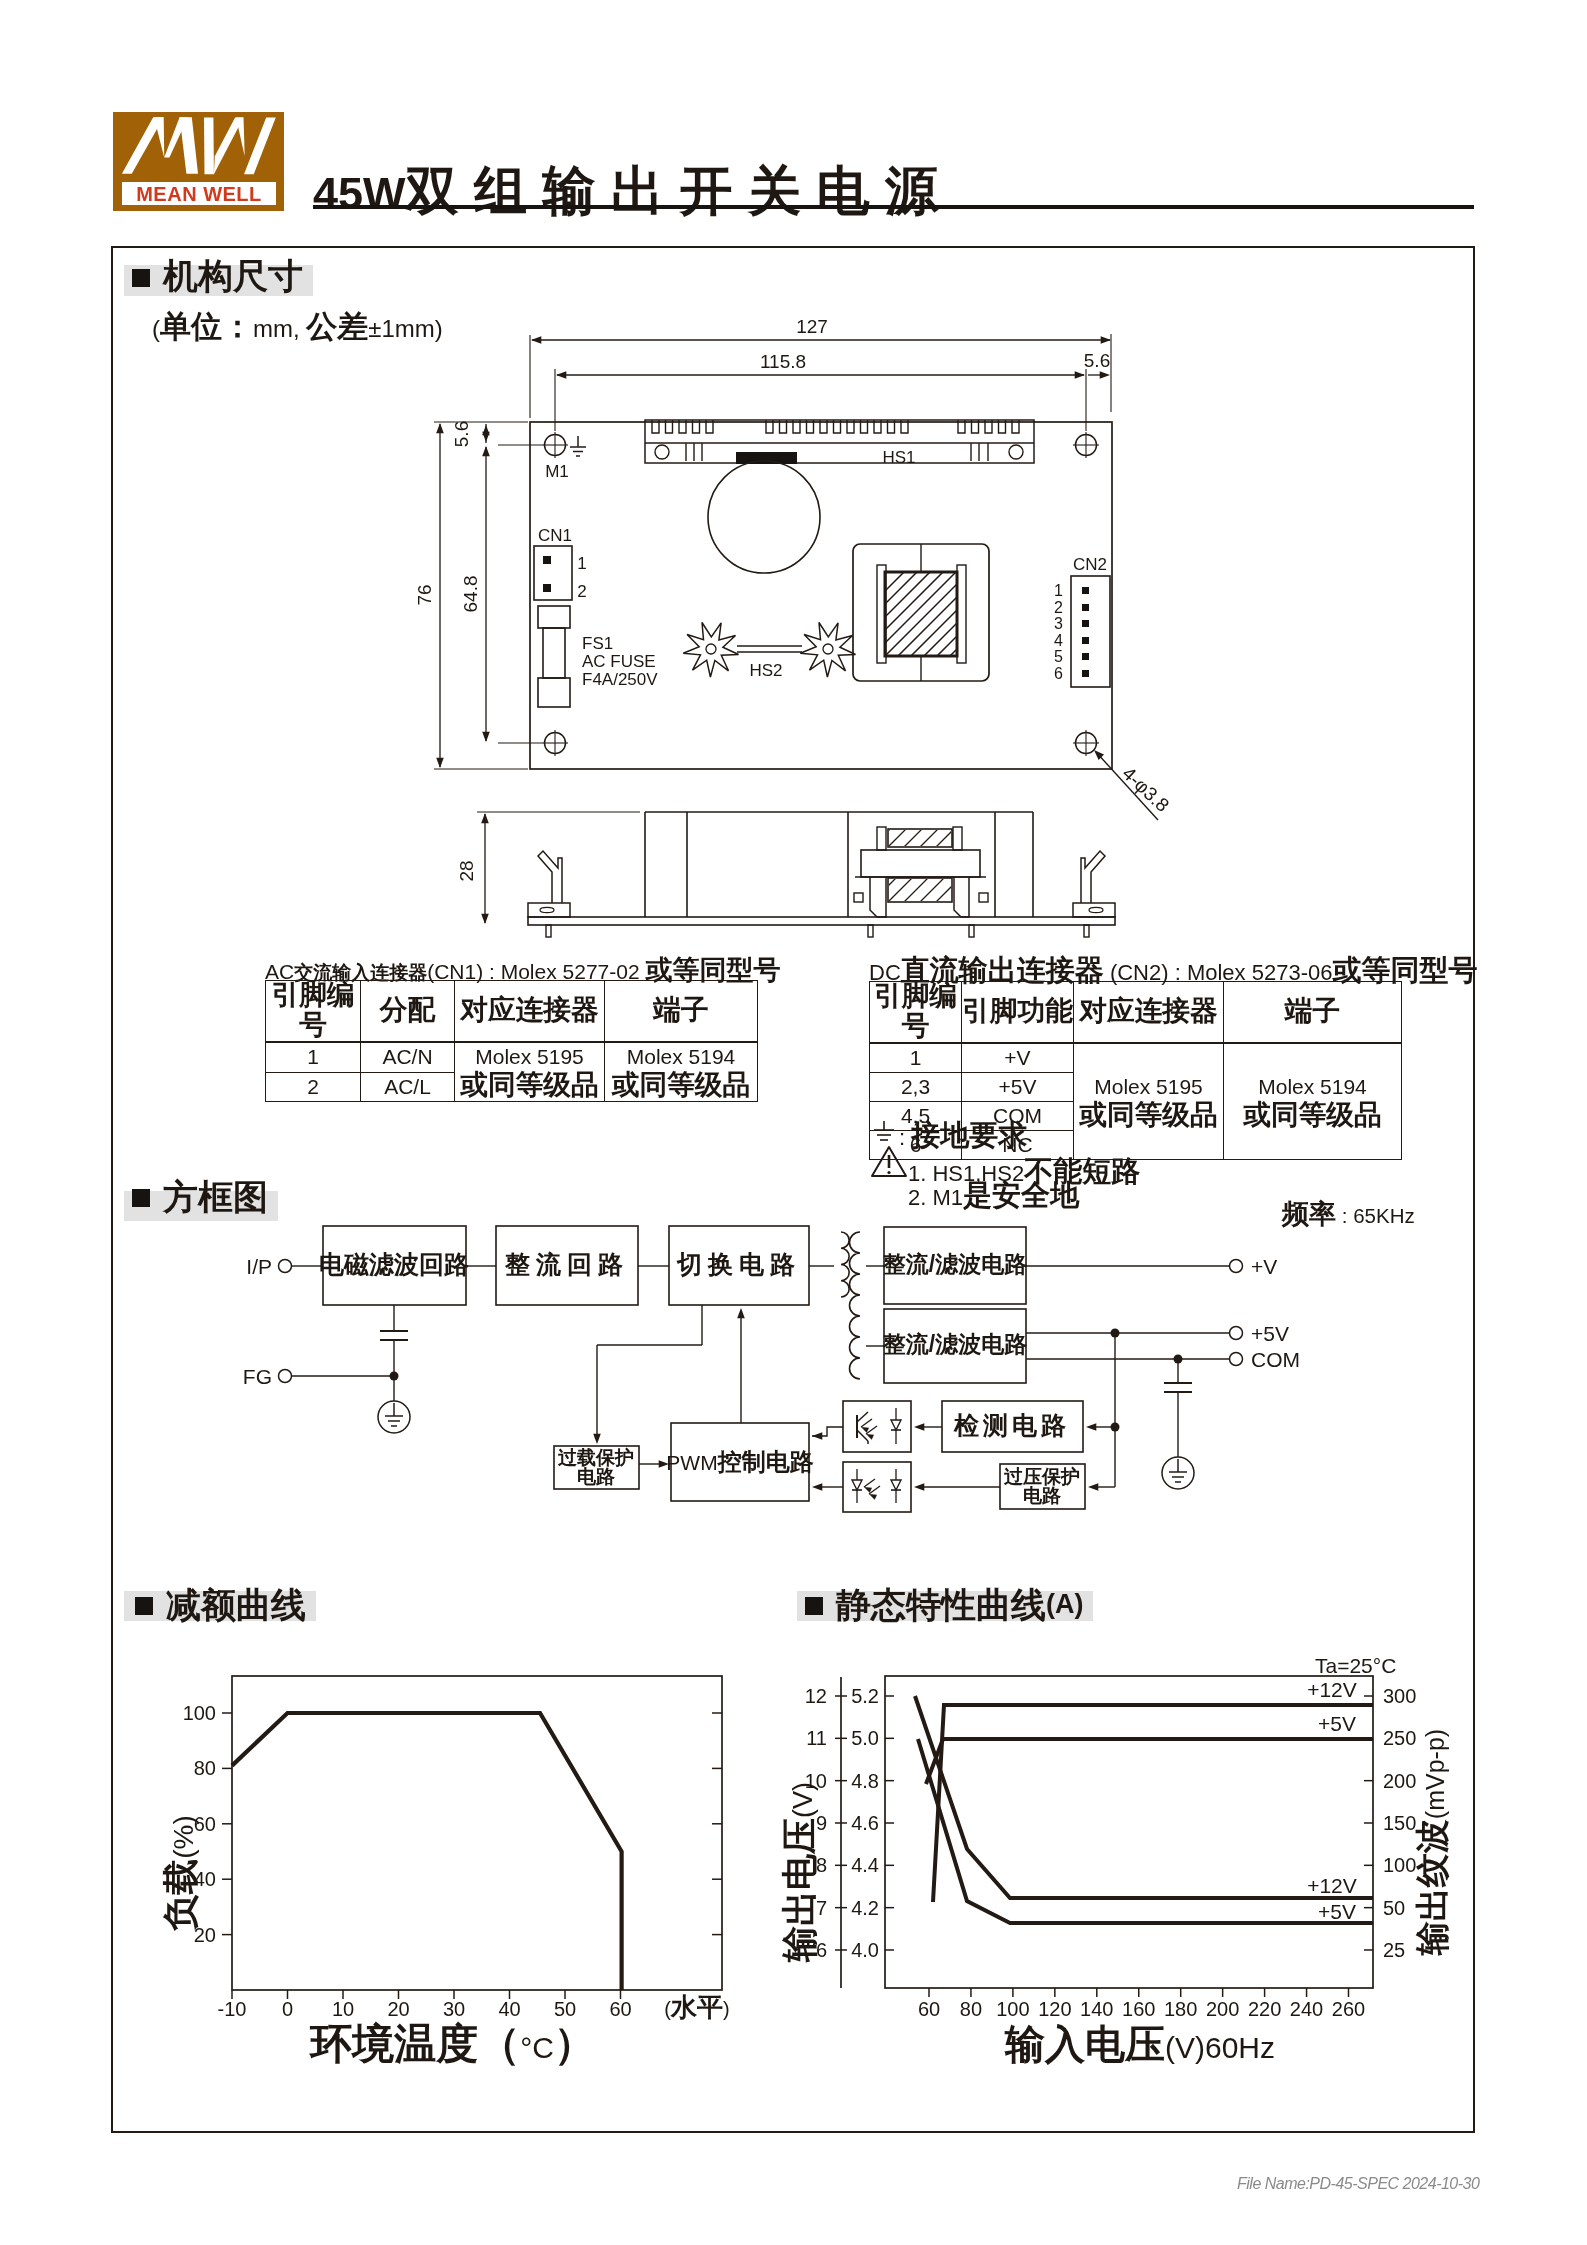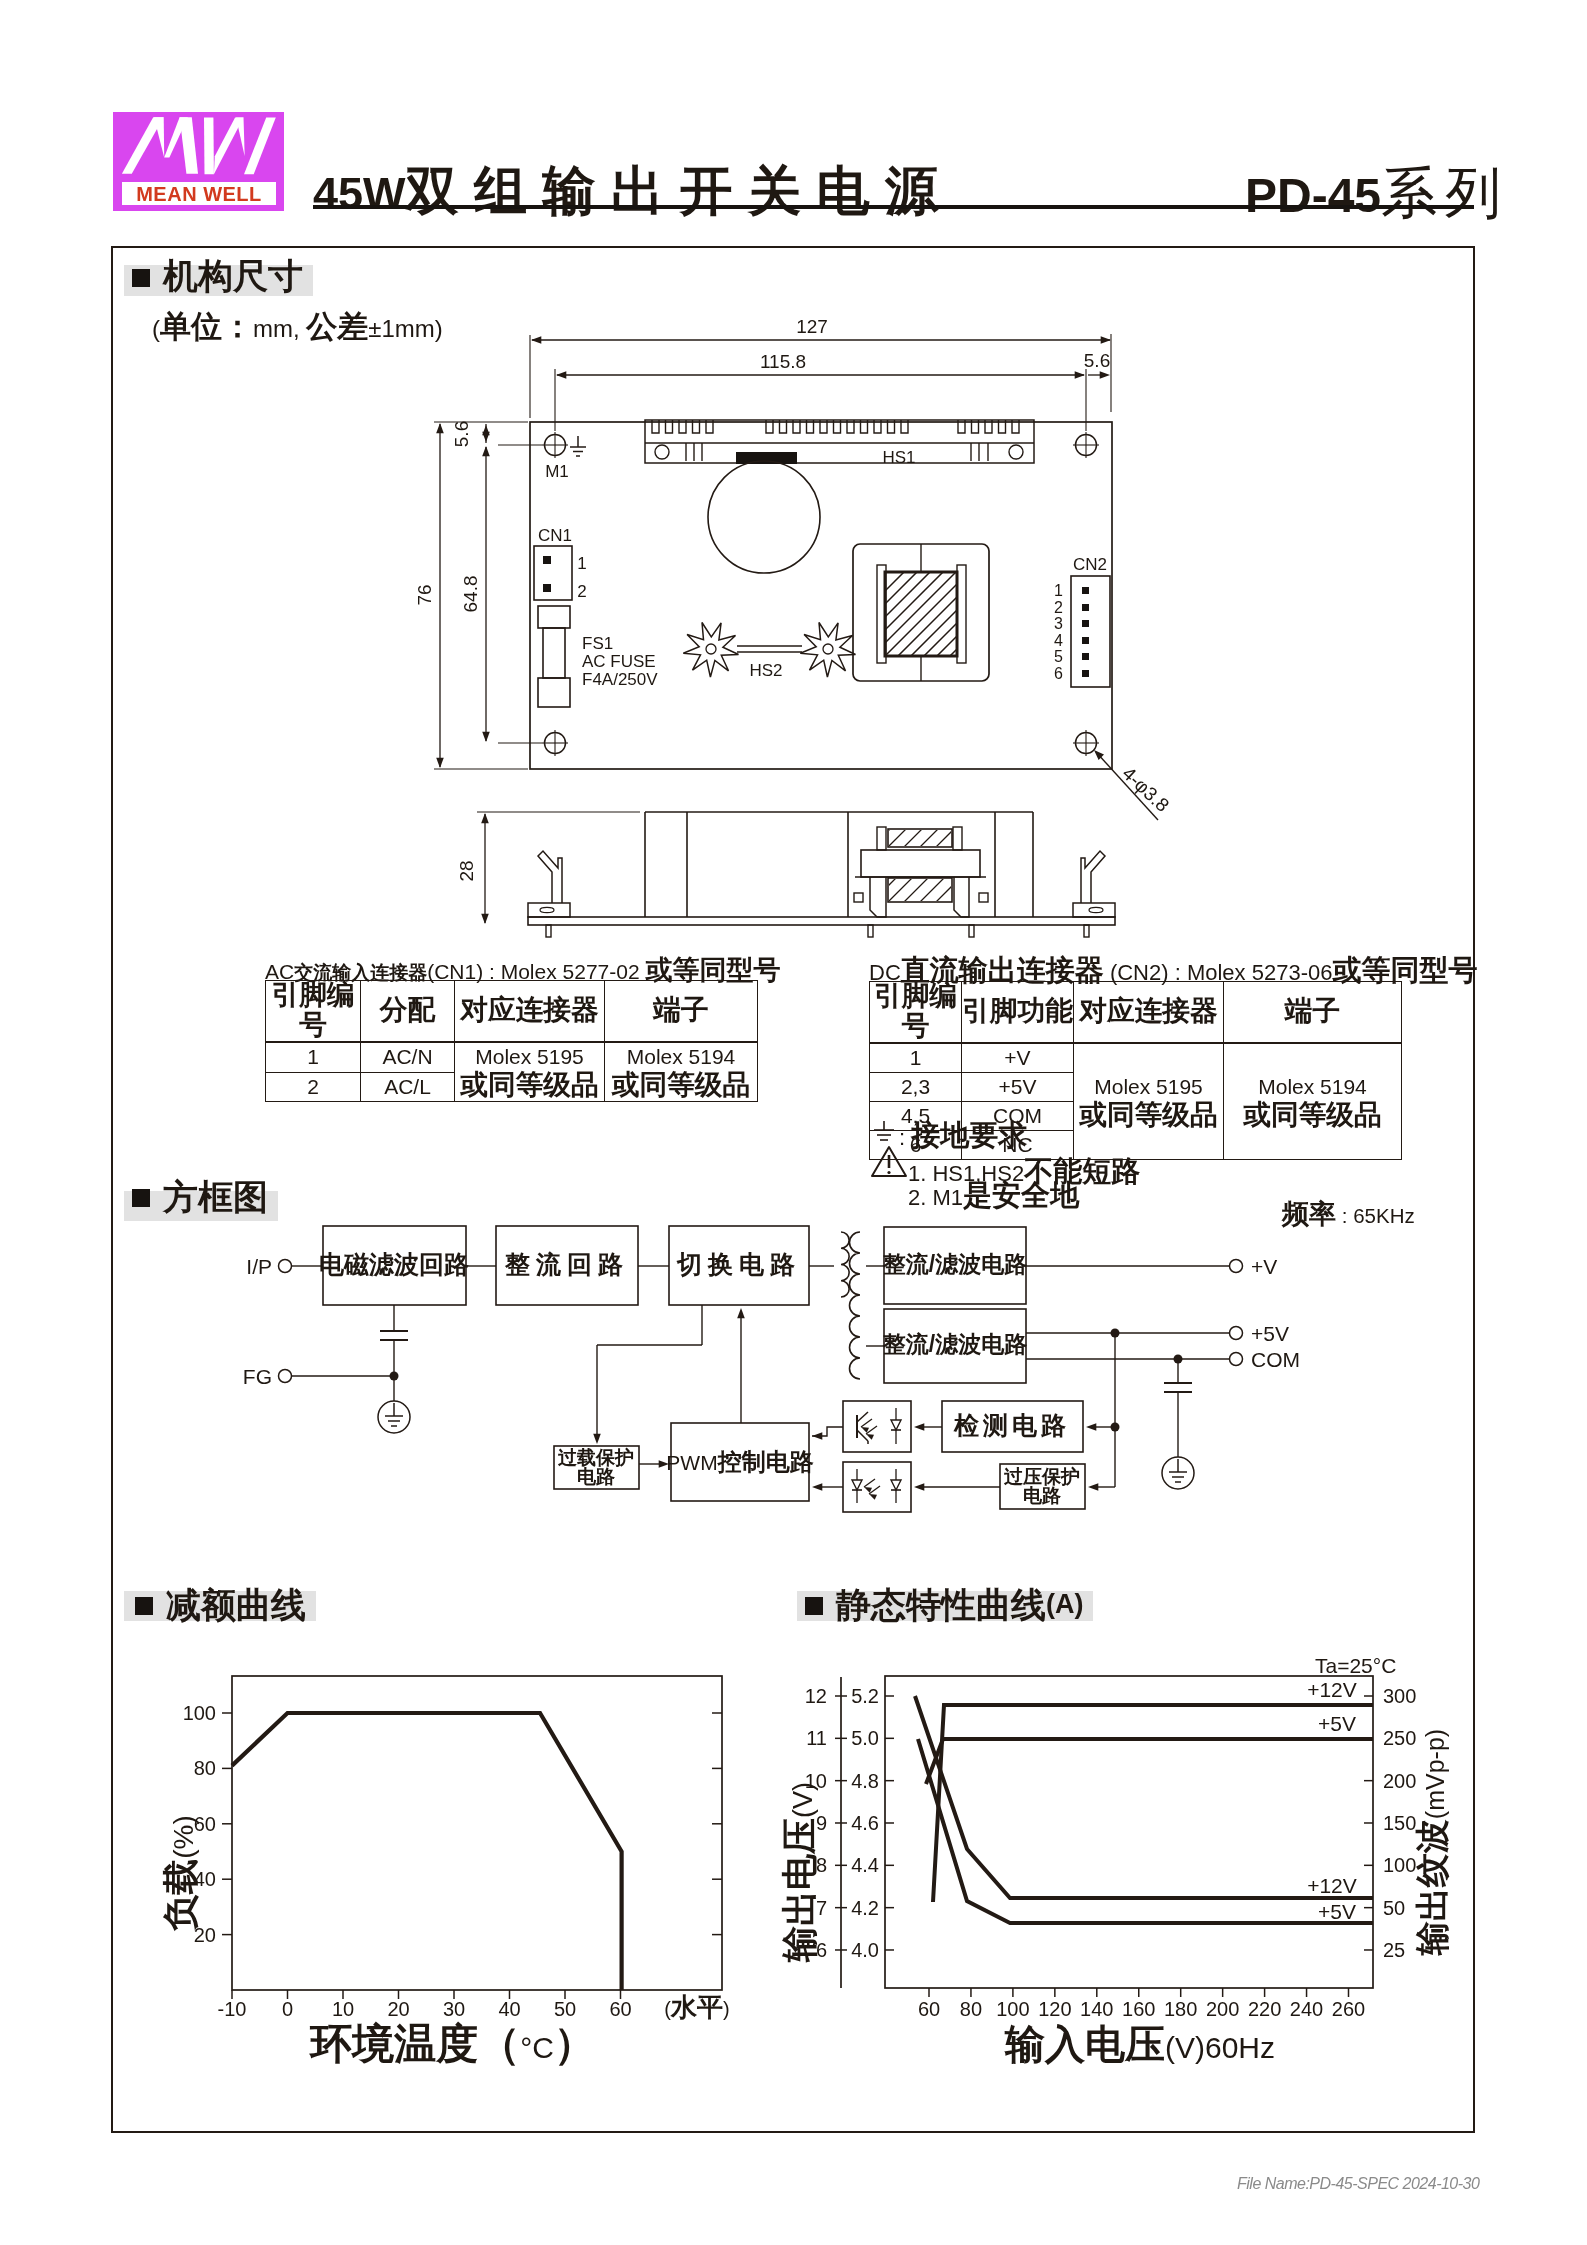--- a/index.html
+++ b/index.html
@@ -9,40 +9,39 @@
 .slab{position:absolute;background:#e2e2e2;display:flex;align-items:center;line-height:1}
 .sq{display:inline-block;width:18px;height:18px;background:#171310;flex:0 0 auto}
 table{border-collapse:collapse;table-layout:fixed}
 td{border:1.6px solid #231a14;text-align:center;vertical-align:middle;padding:0;line-height:28px}
 svg text{fill:#1f1812}
 </style>
 </head>
 <body>
 <div class="abs" style="left:0;top:0;width:1587px;height:2245px;overflow:hidden">
 
-<div class="abs" style="left:113px;top:112px;width:171px;height:99px;background:#d946ef">
+<div class="abs" style="left:113px;top:112px;width:171px;height:99px;background:#a16207">
   <svg class="abs" style="left:0;top:0" width="171" height="99" viewBox="0 0 171 99">
     <g fill="#ffffff">
       <polygon points="8.9,61.8 18.8,61.8 50.6,5.3 40.2,5.3"></polygon>
       <polygon points="41,5.3 50.7,5.3 51.2,45.5"></polygon>
       <polygon points="51.2,45.5 66.6,5.2 74.9,5.2 56.4,45.5"></polygon>
       <polygon points="66.6,5.2 78.8,5.2 85,61.7 73.4,61.7"></polygon>
       <polygon points="91,5.4 100.4,5.4 100.9,62.3 91.5,62.3"></polygon>
       <polygon points="100.9,62.3 101.8,44.3 122.1,5.4 130.5,5.4"></polygon>
       <polygon points="123,5.4 130.5,5.4 131.7,44.3"></polygon>
       <polygon points="131,62.3 153.2,5.4 162.8,5.4 140.7,62.3"></polygon>
     </g>
     <rect x="9" y="70" width="154" height="23" fill="#ffffff"></rect>
     <text x="86" y="89" font-size="20" font-weight="bold" text-anchor="middle" style="fill:#d23a1e;letter-spacing:0.5px">MEAN WELL</text>
   </svg>
 </div>
 
 <div class="abs" style="left:313px;top:156px;font-size:45px;font-weight:bold;white-space:nowrap">45W<span style="font-size:53px;letter-spacing:15.5px">双组输出开关电源</span></div>
 
-<div class="abs" style="left:1245px;top:156px;font-size:48px;font-weight:bold;white-space:nowrap">PD-45<span style="font-size:56px;letter-spacing:8px;font-weight:normal">系列</span></div>
 
 <div class="abs" style="left:313px;top:205px;width:1161px;height:4px;background:#171310"></div>
 
 <div class="abs" style="left:111px;top:246px;width:1364px;height:1887px;border:2px solid #231a14"></div>
 
 <div class="slab" style="left:124px;top:265px;height:31px;padding:0 10px 6px 8px">
   <span class="sq"></span>
       <span style="font-size:35px;font-weight:bold;margin-left:13px;position:relative;top:-2px">机构尺寸</span>
 </div>
 

